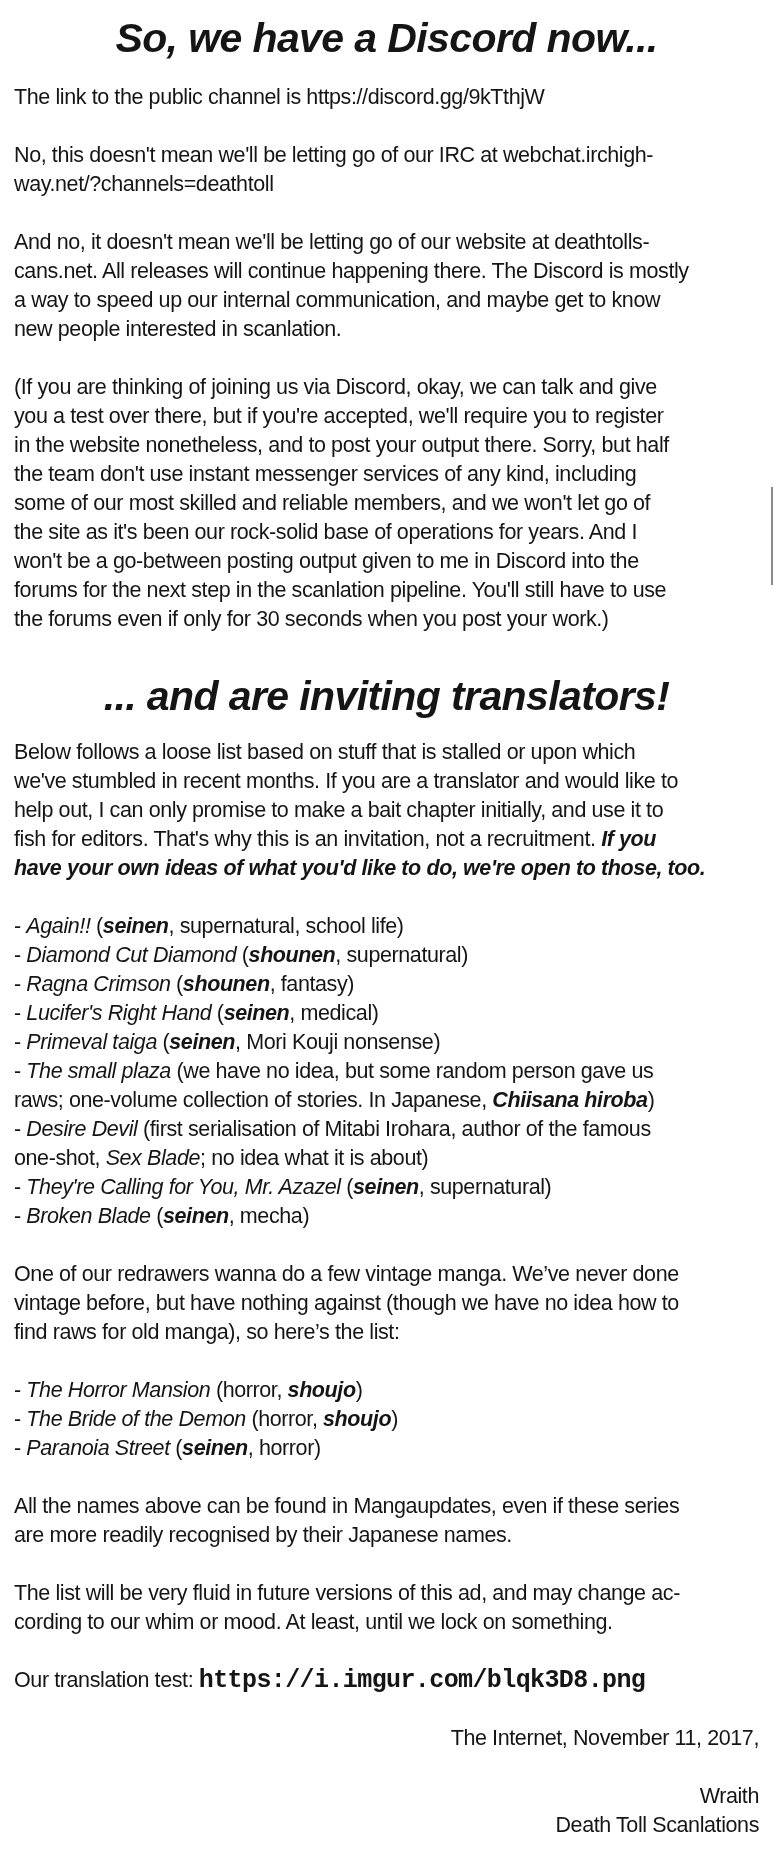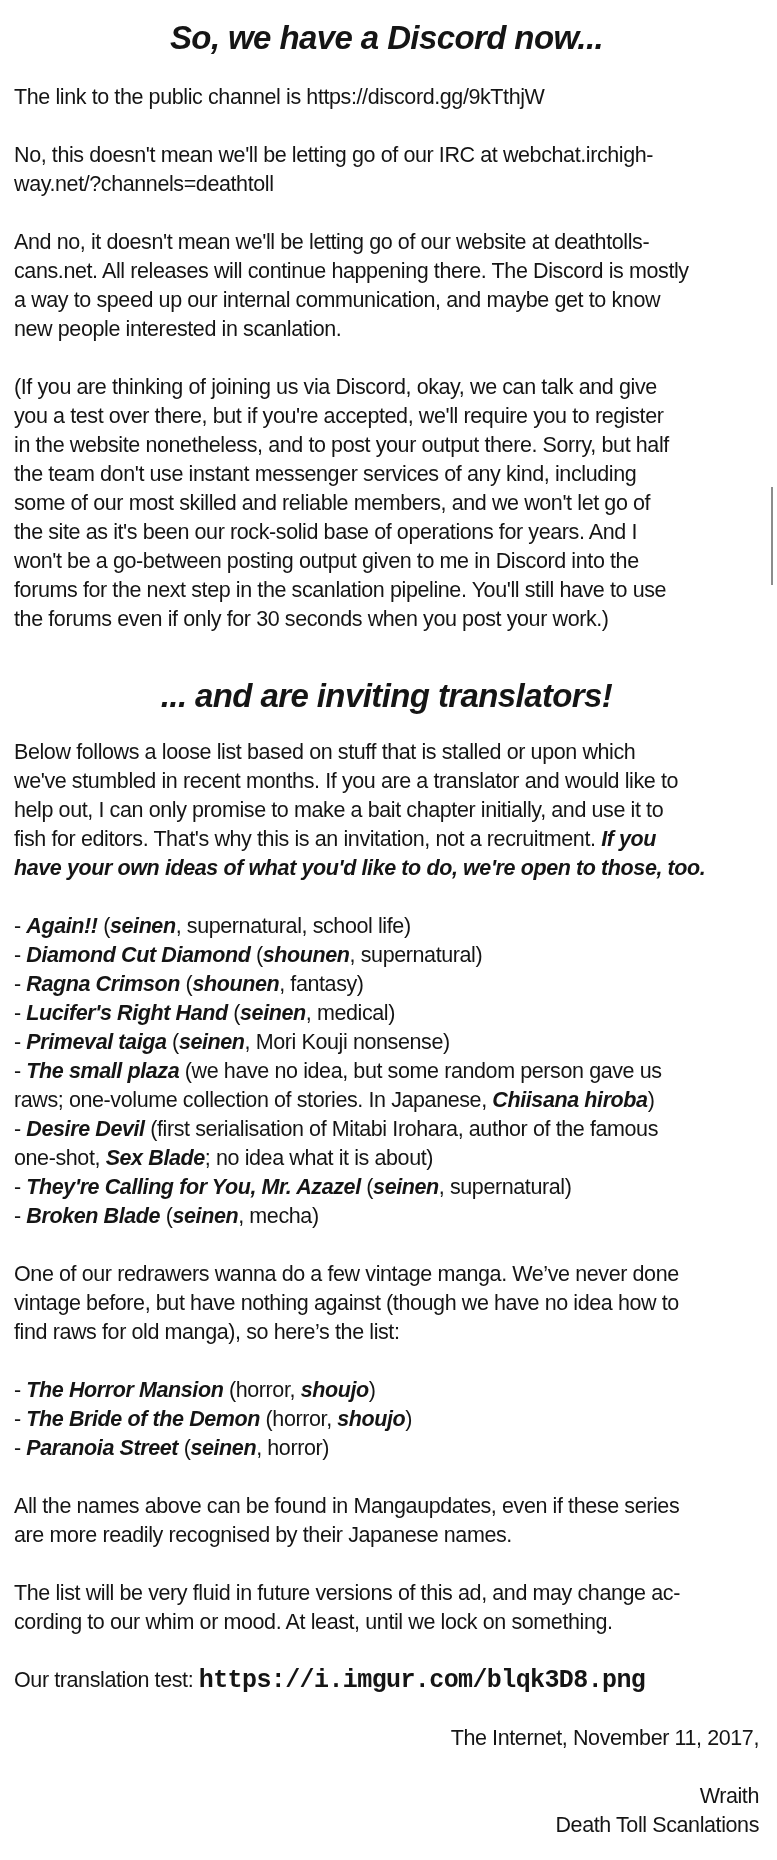--- a/index.html
+++ b/index.html
@@ -8,33 +8,33 @@
     position: relative;
     overflow: hidden;
     background: #ffffff;
     color: #151515;
     font-family: "Liberation Sans", sans-serif;
     font-size: 21.5px;
     letter-spacing: -0.4px;
   }
   .doc { padding: 16px 18px 0 14px; }
   .title {
-    font-size: 33px;
+    font-size: 41px;
     font-weight: bold;
     font-style: italic;
     text-align: center;
     letter-spacing: -0.6px;
     line-height: 44px;
     margin: 0 0 23px 0;
   }
   h2.title { margin: 40px 0 20px 0; }
   .block { margin: 0 0 29px 0; }
   .line { line-height: 29px; white-space: nowrap; min-height: 29px; }
   .seg-i  { font-style: italic; font-weight: bold; }
-  .seg-bi { font-weight: bold; font-style: italic; }
+  .seg-bi { font-weight: normal; font-style: italic; }
   .seg-m  {
     font-family: "Liberation Mono", monospace;
     font-weight: bold;
     font-size: 25px;
     letter-spacing: -0.6px;
   }
   .sig { text-align: right; }
   .sig-name { margin-top: 29px; }
   .scrollbar-thumb {
     position: absolute;

